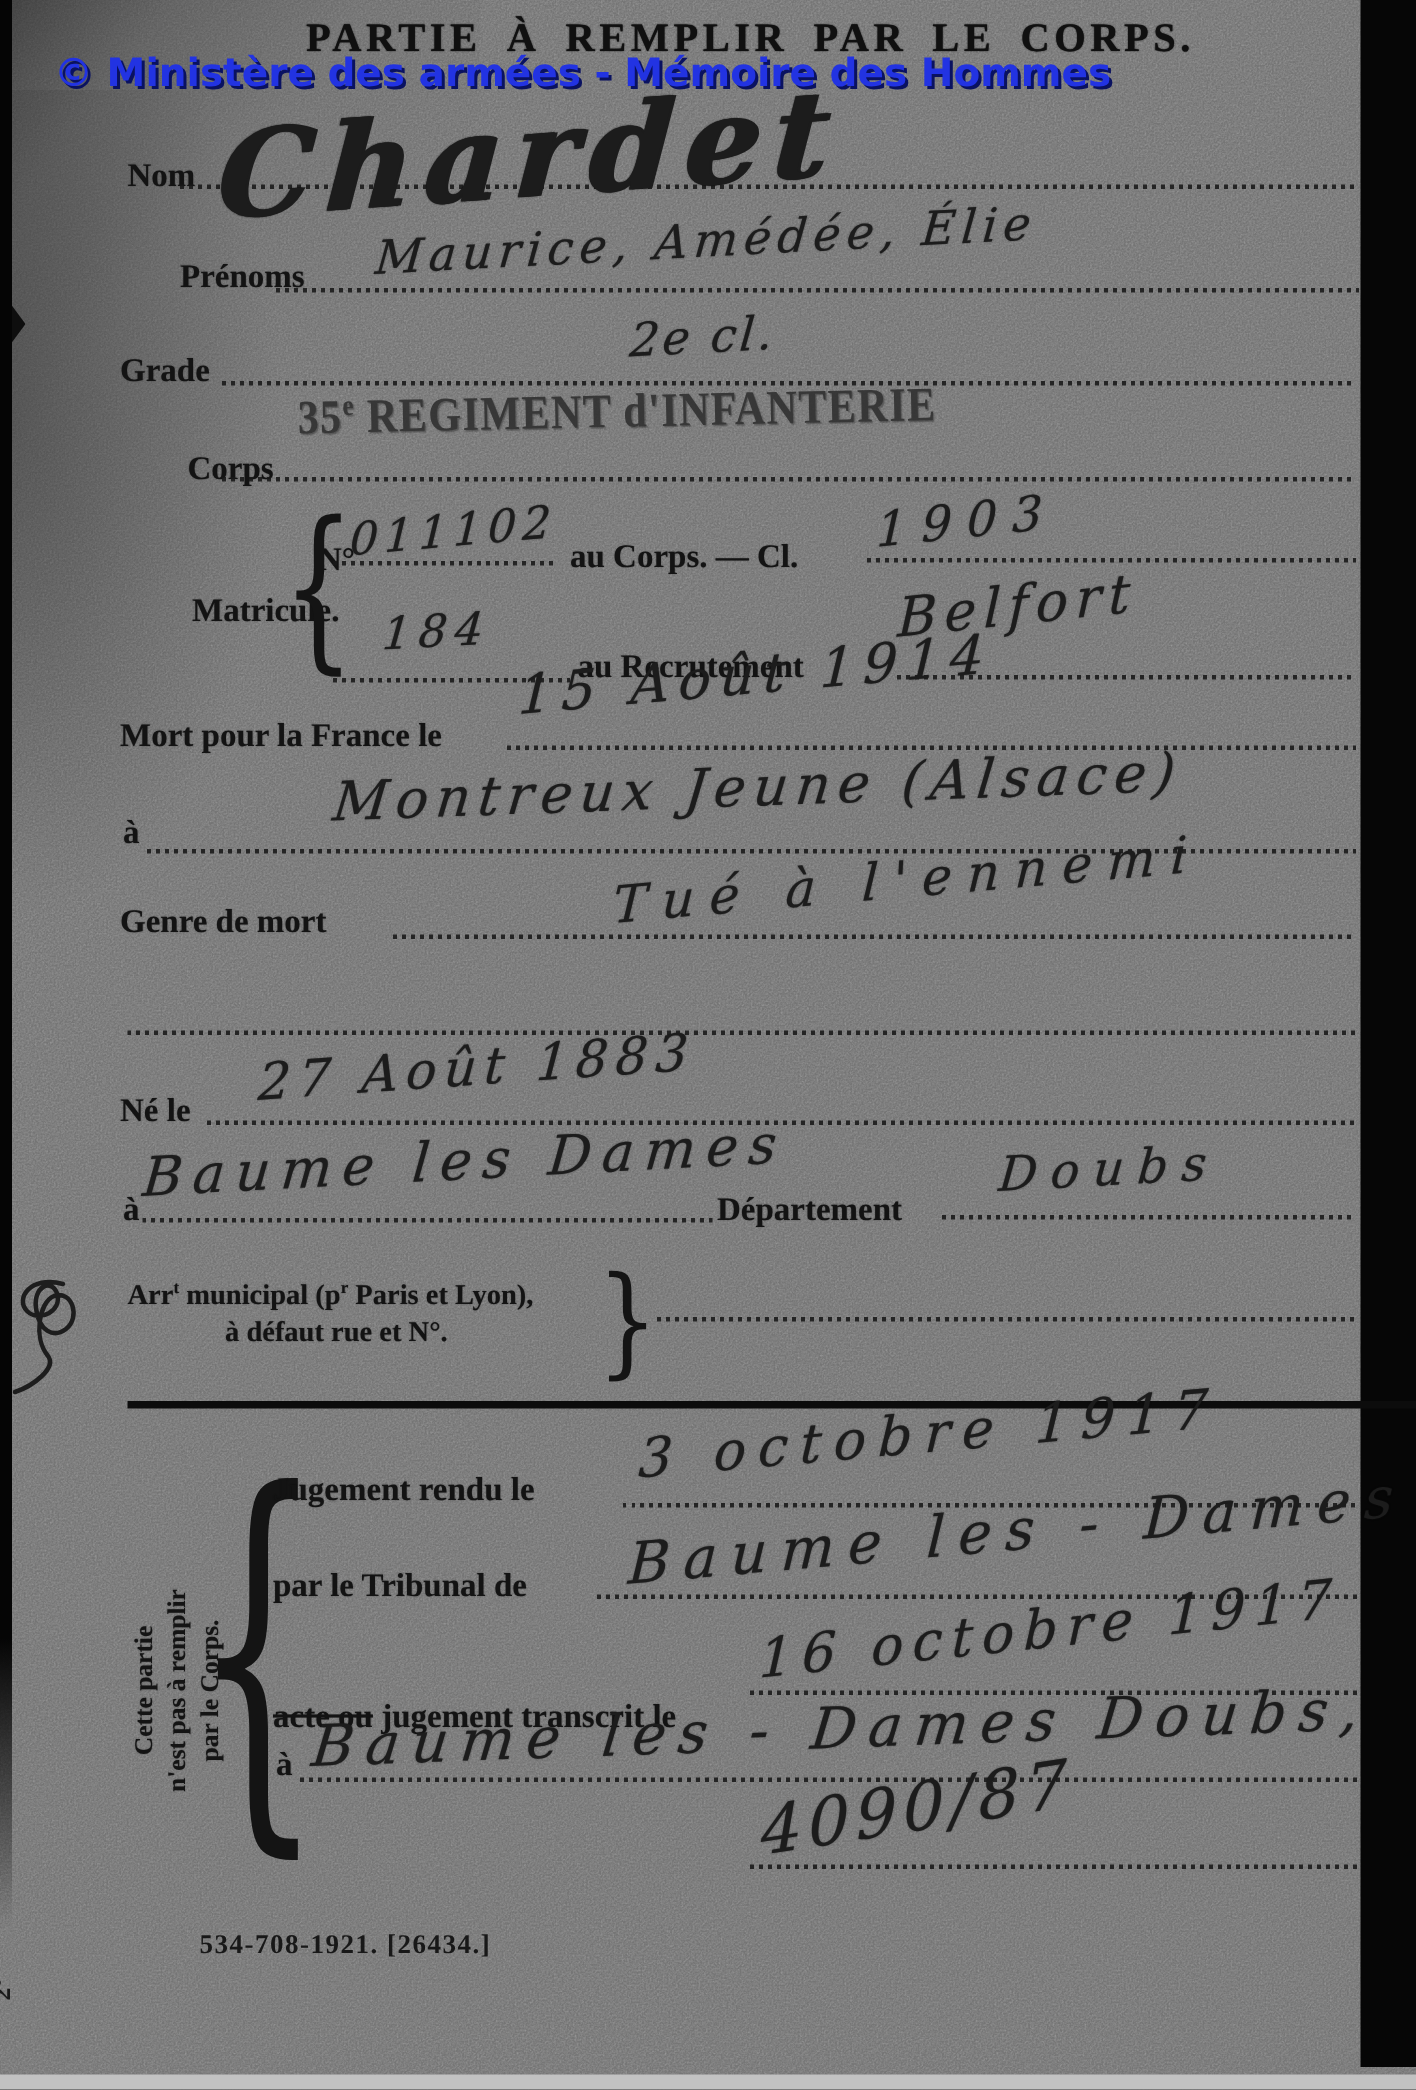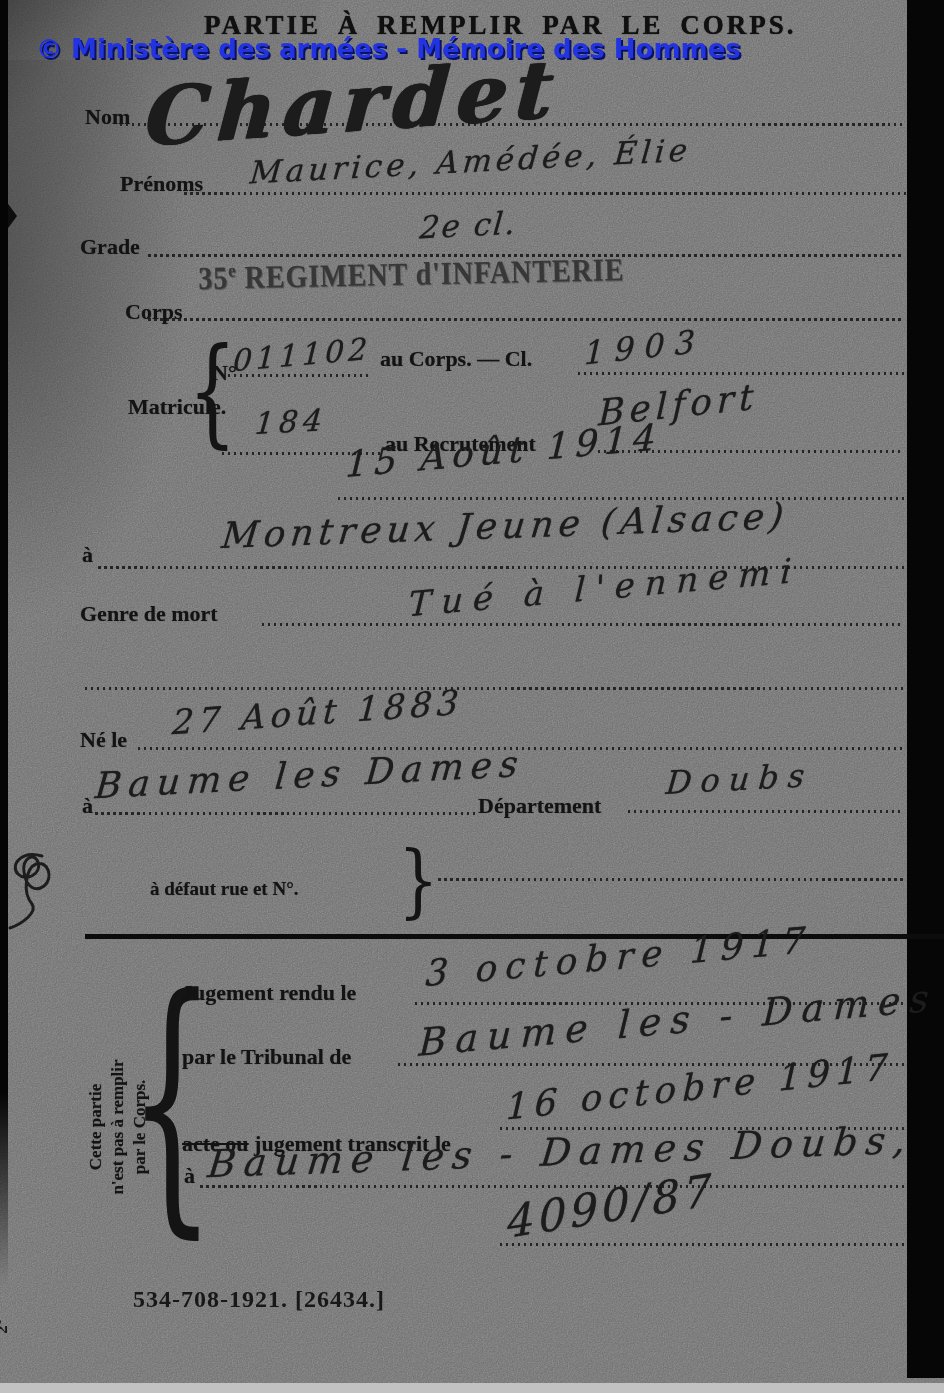--- a/index.html
+++ b/index.html
@@ -46,21 +46,21 @@
     transform:scaleX(.65);transform-origin:left top;}
   #arr-brace{left:398px;top:843px;font-size:80px;line-height:76px;
     transform:scaleX(.8);transform-origin:left top;}
   #judgment-brace{left:128px;top:968px;font-size:276px;line-height:266px;
     transform:scaleX(.5);transform-origin:left top;}
   #thick-rule{position:absolute;left:85px;top:934px;width:859px;height:5px;background:#0c0c0c;}
   #sidebar-note{position:absolute;left:-4px;top:1090px;width:252px;height:74px;
     transform:rotate(-90deg);transform-origin:center;
     text-align:center;font-weight:bold;font-size:17px;line-height:1.3;color:#141414;
     text-shadow:0 0 1px rgba(10,10,10,.4);}
-  #footer-imprint{position:absolute;left:133px;top:1286px;font-weight:bold;font-size:24px;
+  #footer-imprint{position:absolute;left:133px;top:1286px;font-weight:bold;font-size:18px;
     letter-spacing:1px;color:#181818;}
   #page-mark{position:absolute;left:-6px;top:1316px;font-weight:bold;font-size:17px;
     transform:rotate(-90deg);color:#1a1a1a;}
   .struck{text-decoration:line-through;text-decoration-thickness:2px;}
   
   .hand{position:absolute;font-family:"DejaVu Serif",serif;font-style:italic;
     color:#1c1c1c;white-space:nowrap;
     text-shadow:0 0 1px rgba(15,15,15,.65);}
   #hw-nom{left:145px;top:56px;font-size:80px;font-weight:bold;letter-spacing:8px;
     transform:rotate(-4deg) skewX(-8deg);text-shadow:2px 0 0 currentColor,0 0 1px #000;}
@@ -81,21 +81,21 @@
   #hw-transcrit{left:505px;top:1066px;font-size:36px;letter-spacing:6px;transform:rotate(-6deg) skewX(-8deg);}
   #hw-transcrit-a{left:208px;top:1130px;font-size:38px;letter-spacing:8px;transform:rotate(-2deg) skewX(-8deg);}
   #hw-registre{left:506px;top:1180px;font-size:44px;letter-spacing:4px;transform:rotate(-9deg) skewX(-8deg);}
   
   #lbl-nom{left:85px;top:104px;}
   #lbl-prenoms{left:80px;top:171px;margin-left:40px;}
   #lbl-grade{left:80px;top:234px;}
   #lbl-corps{left:80px;top:299px;margin-left:45px;}
   #lbl-mat1{left:212px;top:360px;}
   #lbl-mat2{left:128px;top:394px;}
-  #lbl-au-corps{left:380px;top:346px;text-align:center;}
+  #lbl-au-corps{left:380px;top:358px;text-align:center;}
   #lbl-au-recr{left:385px;top:431px;}
   #lbl-mort-le{left:80px;top:477px;}
   #lbl-mort-a{left:82px;top:542px;}
   #lbl-genre{left:80px;top:601px;}
   #lbl-ne-le{left:80px;top:727px;}
   #lbl-ne-a{left:82px;top:793px;}
   #lbl-dep{left:478px;top:793px;}
   #lbl-arr1{left:85px;top:853px;}
   #lbl-arr2{left:150px;top:878px;}
   #lbl-rendu{left:182px;top:980px;}
@@ -173,20 +173,21 @@
   <div id="dot-mat1a" class="dots"></div>
   <span id="lbl-au-corps" class="label">au Corps. — Cl.</span>
   <div id="hw-classe" class="hand">1903</div>
   <div id="dot-mat1b" class="dots"></div>
   <div id="hw-num-recr" class="hand">184</div>
   <div id="dot-mat2a" class="dots"></div>
   <span id="lbl-au-recr" class="label">au Recrutement</span>
   <div id="hw-recr" class="hand">Belfort</div>
   <div id="dot-mat2b" class="dots"></div>
 
+  <span id="lbl-mort-le" class="label">Mort pour la France le</span>
   <div id="hw-mort-le" class="hand">15 Août 1914</div>
   <div id="dot-mort-le" class="dots"></div>
 
   <span id="lbl-mort-a" class="label">à</span>
   <div id="hw-mort-a" class="hand">Montreux Jeune (Alsace)</div>
   <div id="dot-mort-a" class="dots"></div>
 
   <span id="lbl-genre" class="label">Genre de mort</span>
   <div id="hw-genre" class="hand">Tué à l'ennemi</div>
   <div id="dot-genre" class="dots"></div>
@@ -197,20 +198,21 @@
   <div id="hw-ne-le" class="hand">27 Août 1883</div>
   <div id="dot-ne-le" class="dots"></div>
 
   <span id="lbl-ne-a" class="label">à</span>
   <div id="hw-ne-a" class="hand">Baume les Dames</div>
   <div id="dot-ne-a" class="dots"></div>
   <span id="lbl-dep" class="label">Département</span>
   <div id="hw-dep" class="hand">Doubs</div>
   <div id="dot-dep" class="dots"></div>
 
+  <span id="lbl-arr1" class="label small-label"><span>Arr</span><span class="sup">t</span><span> municipal (p</span><span class="sup">r</span><span> Paris et Lyon),</span></span>
   <span id="lbl-arr2" class="label small-label">à défaut rue et N°.</span>
   <div id="arr-brace" class="brace">}</div>
   <div id="dot-arr" class="dots"></div>
 
   <svg id="margin-paraph" width="72" height="84" viewBox="0 0 72 84">
     <path d="M40,8 C18,2 8,18 16,26 C24,34 40,26 36,14 C32,4 20,10 22,24 C24,40 34,44 42,38 C52,30 46,12 34,16 C24,20 20,44 30,56 C36,64 20,76 8,80" fill="none" stroke="#1d1d1d" stroke-width="3" stroke-linecap="round"></path>
   </svg>
 
   <div id="thick-rule"></div>
 

